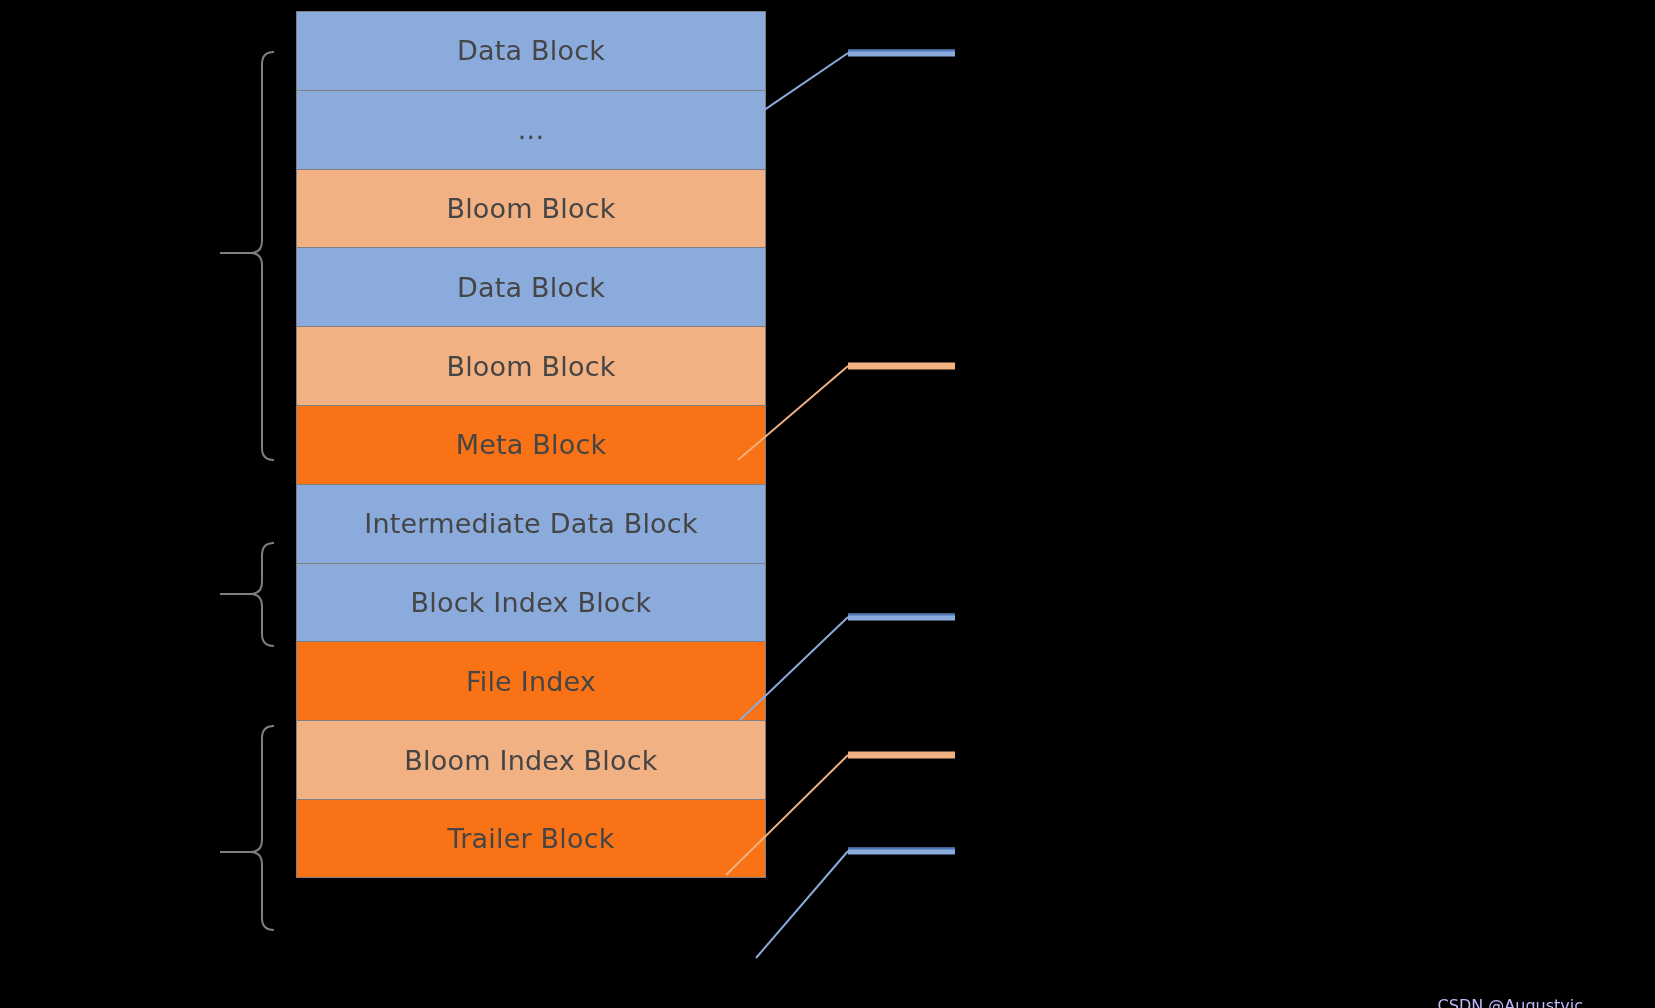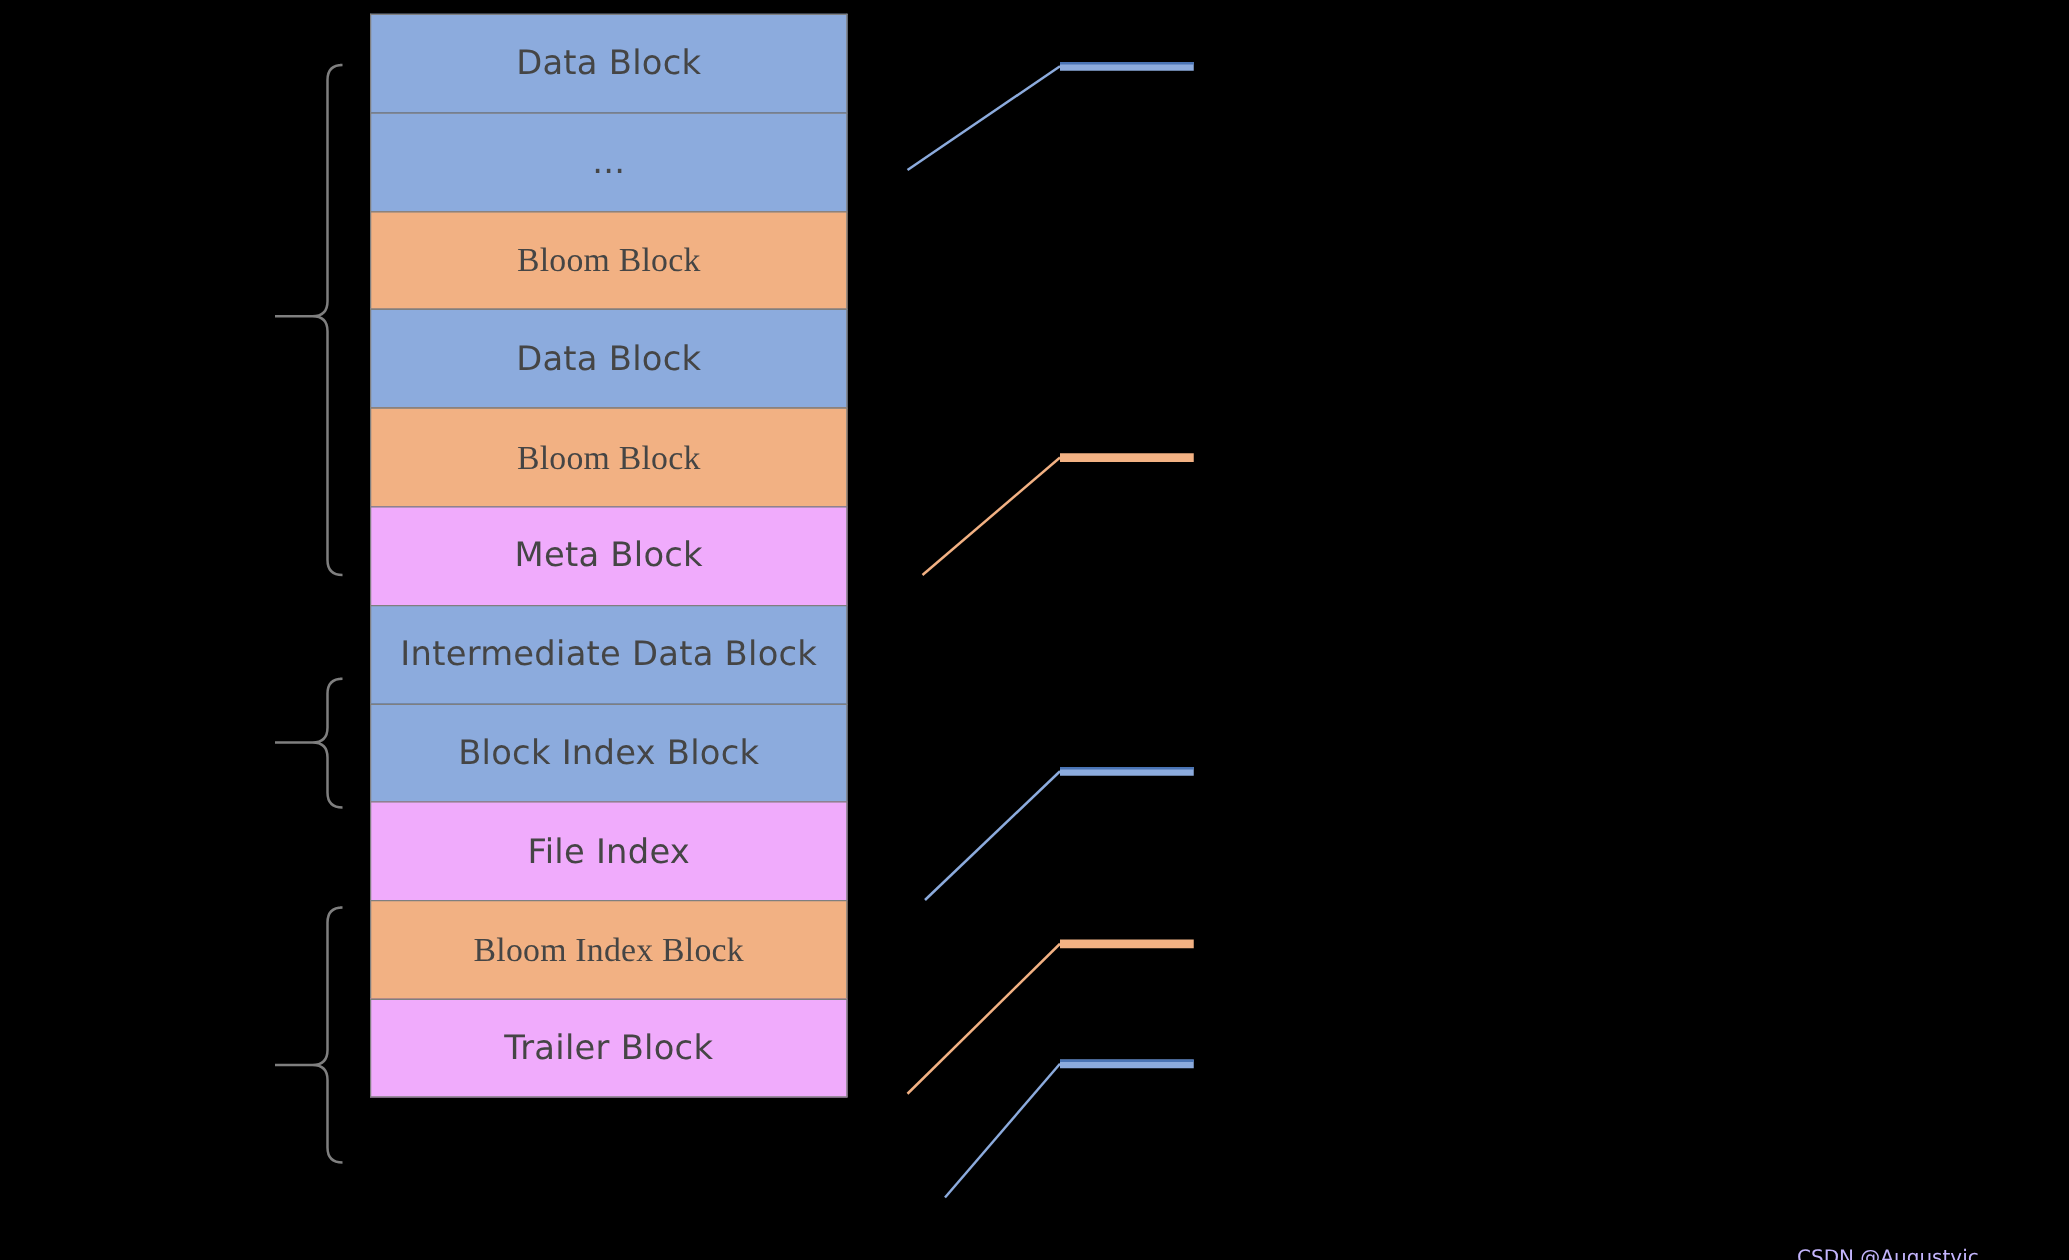--- a/index.html
+++ b/index.html
@@ -20,21 +20,21 @@
     top: 0;
     width: 1655px;
     height: 1008px;
   }
 
   
   #block-stack {
     position: absolute;
     left: 296px;
     top: 11px;
-    width: 382px;
+    width: 470px;
   }
   .block {
     position: relative;
     box-sizing: border-box;
     height: 78.8px;
     border: 1px solid #7f7f7f;
     border-bottom: none;
     display: flex;
     align-items: center;
     justify-content: center;
@@ -43,22 +43,22 @@
     border-bottom: 1px solid #7f7f7f;
   }
   .block-label {
     font-size: 27px;
     color: #454545;
     letter-spacing: 0.2px;
     line-height: 1;
     white-space: nowrap;
   }
   .block.blue   { background: #8cabdd; }
-  .block.orange { background: #f2b183; font-family: Liberation Serif, serif; }
-  .block.grey   { background: #f0abfc; }
+  .block.orange { background: #f2b183; }
+  .block.grey   { background: #f97316; }
 
   
   #overlay {
     position: absolute;
     left: 0;
     top: 0;
     width: 1655px;
     height: 1008px;
     pointer-events: none;
   }

